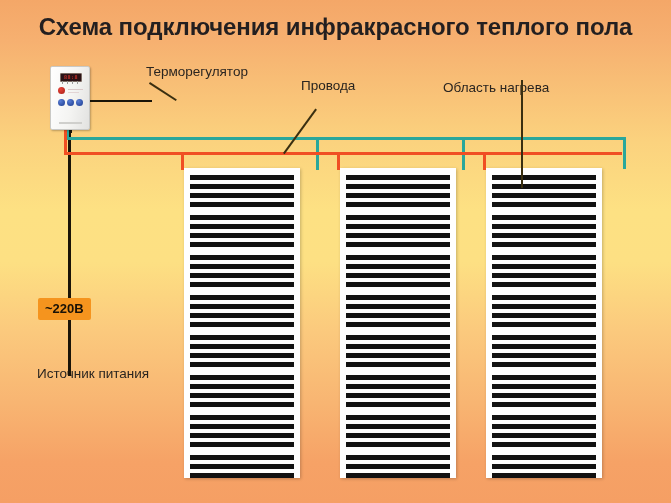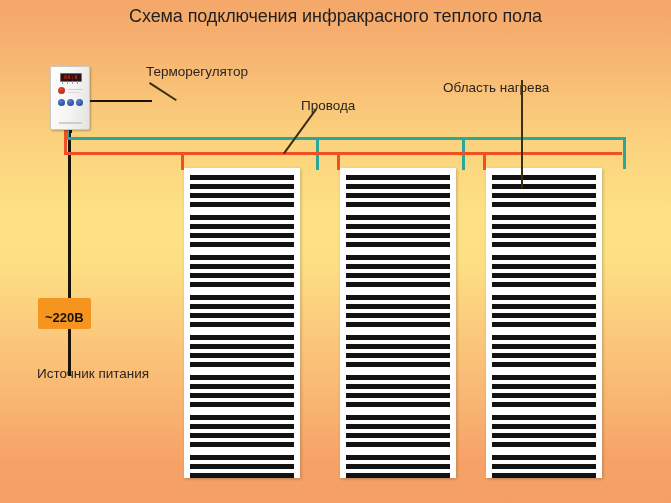--- a/index.html
+++ b/index.html
@@ -25,39 +25,39 @@
         #fbc97d 66%,
         #f8b572 80%,
         #f6a266 92%,
         #f59f64 100%);
     overflow: hidden;
   }
 
   
   .title {
     position: absolute;
-    top: 6px;
+    top: 13px;
     left: 0;
     width: 671px;
     text-align: center;
-    font-size: 18px;
-    font-weight: normal;
+    font-size: 24px;
+    font-weight: bold;
     color: #231f20;
     letter-spacing: -0.1px;
   }
 
   
   .callout {
     position: absolute;
     font-size: 13.5px;
     color: #2a2520;
     white-space: nowrap;
   }
   .lbl-thermo   { left: 146px; top: 64px; }
-  .lbl-wires    { left: 301px; top: 98px; }
+  .lbl-wires    { left: 301px; top: 78px; }
   .lbl-heat     { left: 443px; top: 80px; }
   .lbl-source   { left: 37px;  top: 366px; font-size: 13.5px; }
 
   
   .leader {
     position: absolute;
     background: #3a2f10;
   }
 
   
@@ -204,21 +204,21 @@
     margin-bottom: 4px;
   }
   .mat .stripes i.gap {
     margin-bottom: 8px;
   }
 
   .power-badge {
     position: absolute;
     left: 38px;
     top: 298px;
-    padding: 12px 7px 4px 7px;
+    padding: 3px 7px 4px 7px;
     background: #f5941e;
     color: #1a1206;
     font-size: 13px;
     font-weight: bold;
     border-radius: 2px;
     z-index: 13;
     letter-spacing: 0px;
   }
 </style>
 </head>

